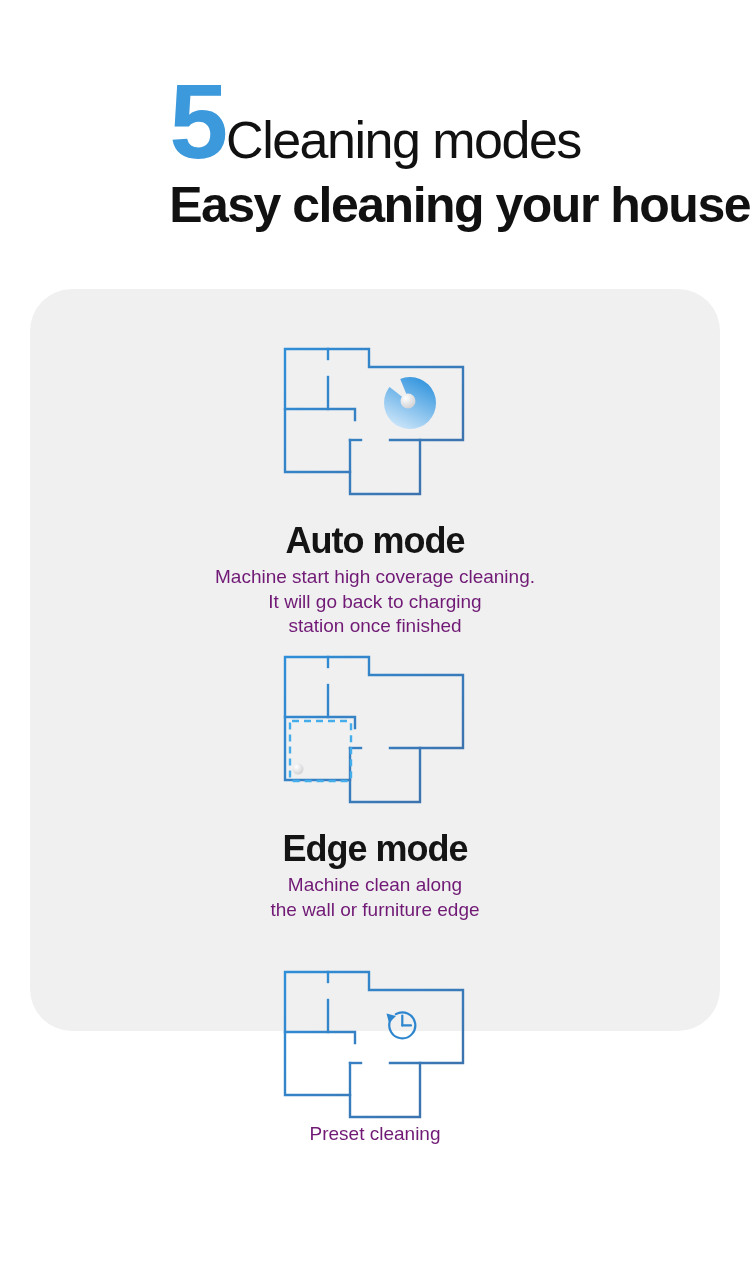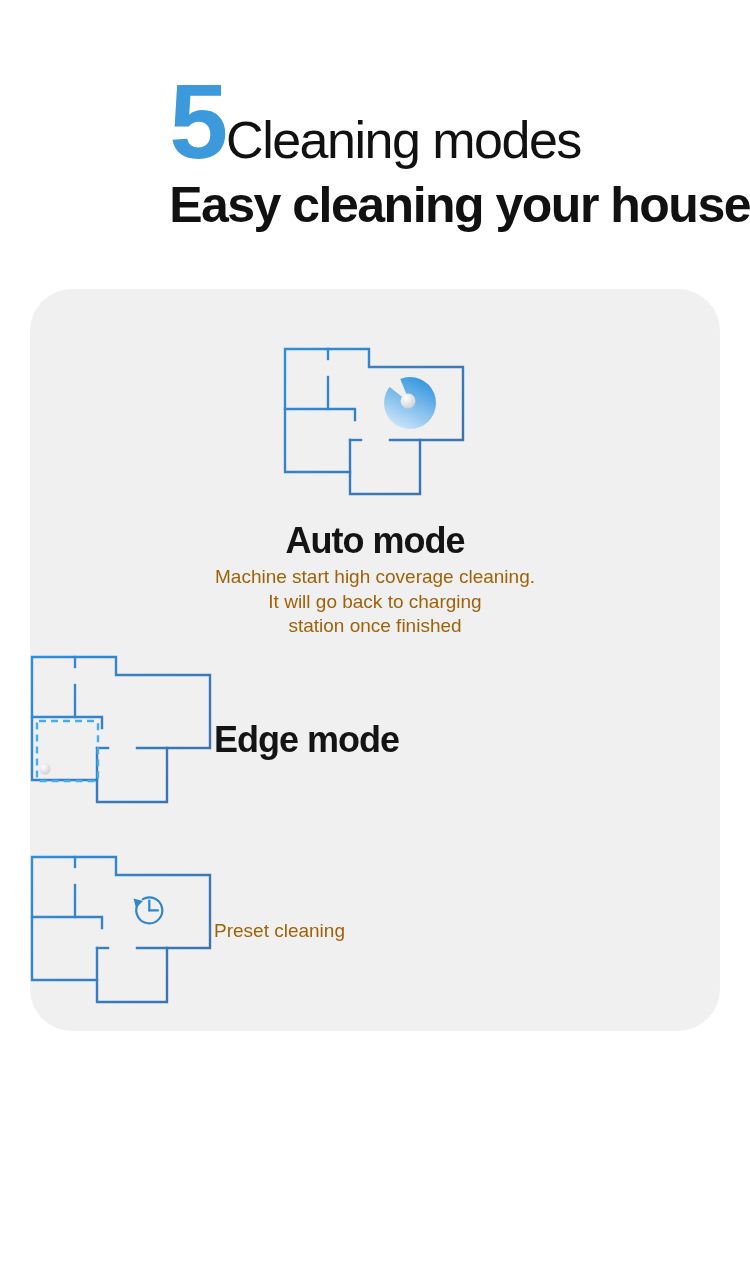--- a/index.html
+++ b/index.html
@@ -12,24 +12,24 @@
   .big-num { font-size:106px; font-weight:bold; color:#3b99dc; letter-spacing:-2px; }
   .title-1 { font-size:52px; font-weight:normal; letter-spacing:-1.5px; }
   .title-2 { font-size:50px; font-weight:bold; letter-spacing:-1.5px; margin-top:4px; line-height:1.1;text-align:right; }
 
   
   .card { width:690px; height:742px; margin:56px auto 0; background:#f0f0f1; border-radius:42px;
           display:flex; flex-direction:column; align-items:center; padding-top:58px; }
   .mode { display:flex; flex-direction:column; align-items:center; }
   .mode .plan { width:184px; height:152px; display:block; }
   .mode-title { font-size:36px; font-weight:bold; color:#141414; letter-spacing:-1px; margin:24px 0 6px; line-height:1; }
-  .mode-desc { font-size:19px; color:#a16207; line-height:1.3; text-align:center; white-space:pre-line; }
+  .mode-desc { font-size:19px; color:#701a75; line-height:1.3; text-align:center; white-space:pre-line; }
   .row { display:flex; width:100%; margin-top:16px; }
   .row.second { margin-top:48px; }
-  .col { flex:1; display:flex; flex-direction:row; align-items:center; }
+  .col { flex:1; display:flex; flex-direction:column; align-items:center; }
 </style>
 </head>
 <body>
 
 <svg width="0" height="0" style="position:absolute" aria-hidden="true">
   <defs>
     <linearGradient id="planStroke" gradientUnits="userSpaceOnUse" x1="0" y1="0" x2="184" y2="152">
       <stop offset="0" stop-color="#2f8fd9"></stop>
       <stop offset="1" stop-color="#3f6ea6"></stop>
     </linearGradient>
@@ -89,20 +89,22 @@
     <div class="row">
       <div class="col mode">
         <svg class="plan" viewBox="0 0 184 152">
           <use href="#floorplan"></use>
           <g>
             <rect x="7" y="66" width="61" height="60" rx="2" fill="none" stroke="#45aeea" stroke-width="2.4" stroke-dasharray="7 5"></rect>
             <circle cx="15" cy="114" r="5.5" fill="url(#ballFill)"></circle>
           </g>
         </svg>
         <h2 class="mode-title">Edge mode</h2>
+        <p class="mode-desc">Machine clean along
+the wall or furniture edge</p>
       </div>
     </div>
 
     <div class="row second">
       <div class="col mode">
         <svg class="plan" viewBox="0 0 184 152">
           <use href="#floorplan"></use>
           <g>
             <g stroke="#2e86cf" stroke-width="2.2" fill="none" stroke-linecap="round">
               <path d="M112.8,44.1 A13,13 0 1 1 107.5,49.9"></path>

